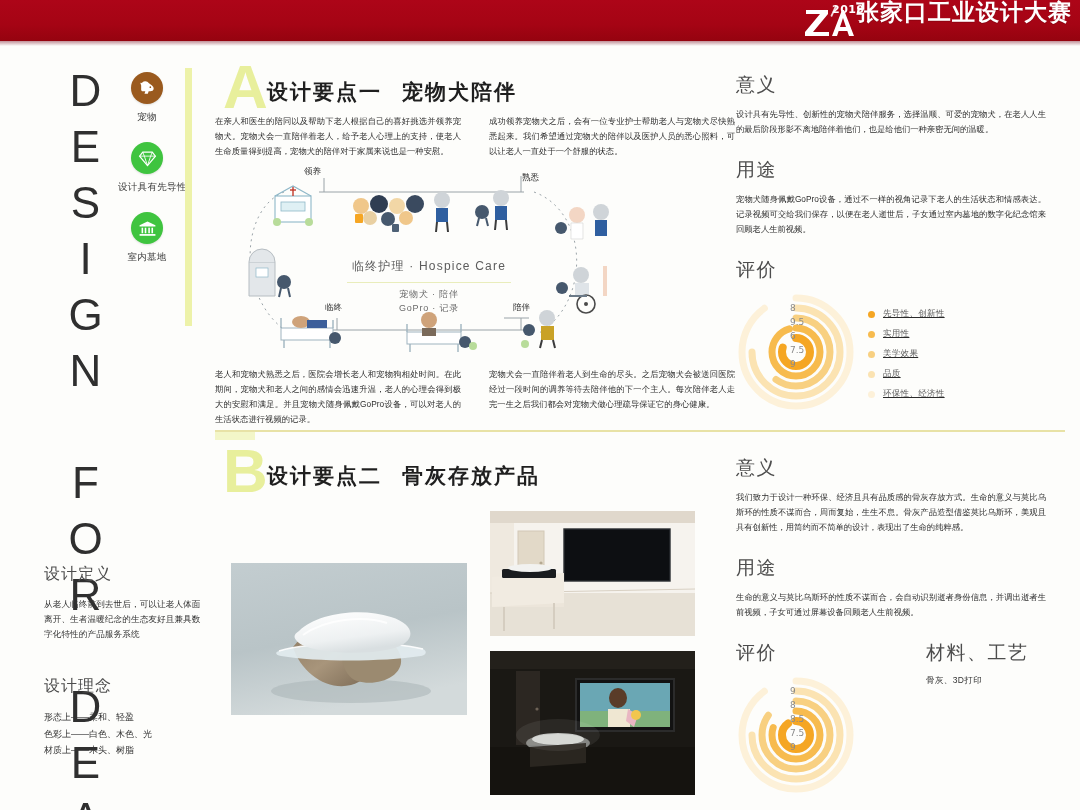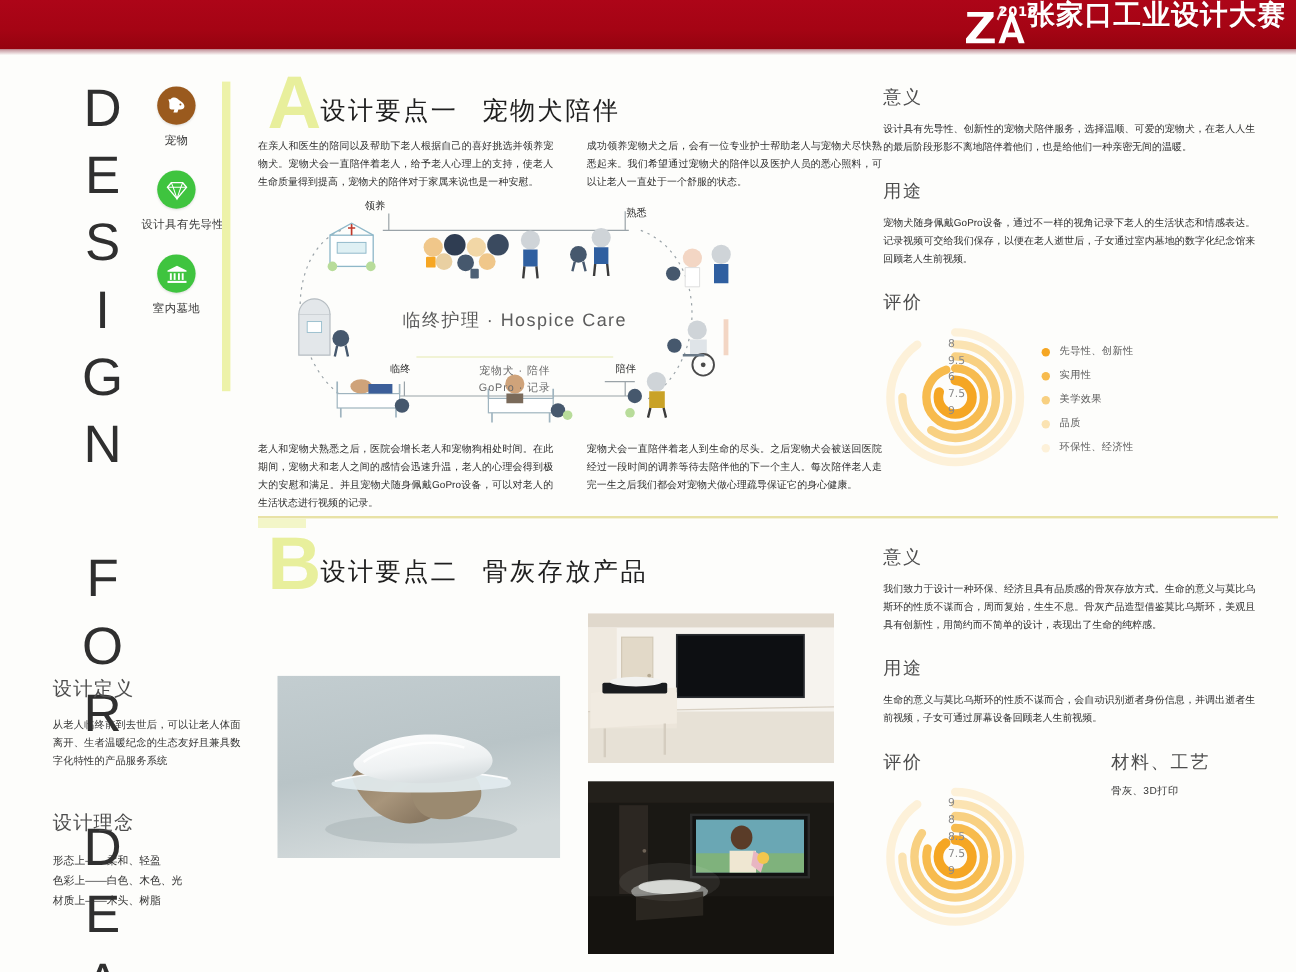--- a/index.html
+++ b/index.html
@@ -85,21 +85,21 @@
   .section-B { position:absolute; left:215px; top:446px; width:520px; }
 
   .sect-head { position:relative; height:52px; }
   .sect-letter {
     position:absolute; left:8px; top:-6px;
     font-size:62px; font-weight:bold; color:#e8ef9c; line-height:1;
     font-family:"Liberation Sans",sans-serif;
   }
   .sect-title {
     position:absolute; left:52px; top:16px;
-    font-size:21px; color:#1f1f1f; letter-spacing:2px; font-weight:400;
+    font-size:21px; color:#1f1f1f; letter-spacing:2px; font-weight:700;
   }
   .sect-title .gap { display:inline-block; width:20px; }
 
   .two-col { display:flex; gap:28px; }
   .two-col .col { flex:1; }
   .para {
     font-size:8.3px; line-height:1.78; color:#2e2e2e; letter-spacing:.05px; text-align:justify;
   }
 
   
@@ -109,59 +109,59 @@
     position:absolute; font-size:8.5px; color:#2b2b2b; padding:0 9px 1px 1px;
   }
   .flow-label::after {
     content:""; position:absolute; left:3px; right:0; bottom:0px; height:6px;
     background:#f0f4ac; z-index:-1;
   }
   .flow-label span { position:relative; z-index:2; }
   .flow-center {
     position:absolute; left:100px; top:88px; width:200px; text-align:center;
   }
-  .fc-title { font-size:15px; color:#5c5c5c; letter-spacing:1.2px; margin-bottom:20px; }
+  .fc-title { font-size:12px; color:#5c5c5c; letter-spacing:1.2px; margin-bottom:7px; }
   .fc-rule { height:1px; background:#e9edbb; margin:0 18px 5px 18px; }
   .fc-sub { font-size:9px; color:#6a6a6a; letter-spacing:.8px; line-height:1.5; }
 
   
   .mid-rule {
     position:absolute; left:215px; top:430px; width:850px; height:2px;
     background:#e8e2a6;
   }
   .mid-rule-tail {
     position:absolute; left:215px; top:432px; width:40px; height:8px; background:#f3f6c8;
   }
 
   
   .right-A { position:absolute; left:736px; top:72px; width:310px; }
   .right-B { position:absolute; left:736px; top:455px; width:310px; }
   .rtitle {
     display:inline-block; position:relative;
-    font-size:15px; color:#4d4d4d; letter-spacing:1.5px; margin-bottom:9px; padding-right:24px;
+    font-size:19px; color:#4d4d4d; letter-spacing:1.5px; margin-bottom:9px; padding-right:24px;
   }
   .rtitle::after {
     content:""; position:absolute; left:5px; right:0; bottom:2px; height:9px;
     background:#eef3b0; z-index:-1;
   }
   .rtitle span { position:relative; z-index:2; }
   .rpara {
     font-size:8.3px; line-height:1.82; color:#2e2e2e; text-align:justify; margin-bottom:20px;
   }
 
   
   .chart-wrap { position:relative; }
   .chart-row { display:flex; align-items:flex-start; }
   .radial { position:relative; }
   .radial svg { display:block; }
   .radial-values {
     position:absolute; left:54px; top:10px;
     font-size:9px; color:#8a8a8a; line-height:1.55; font-family:"DejaVu Sans",sans-serif;
   }
-  .legend { margin-left:12px; padding-top:16px; }
+  .legend { margin-left:12px; padding-top:16px;text-decoration:underline; }
   .legend-item { display:flex; align-items:center; margin-bottom:8px; }
   .legend-dot { width:7px; height:7px; border-radius:50%; margin-right:8px; flex:none; }
   .legend-label { font-size:8.5px; color:#5d5d5d; letter-spacing:.3px; white-space:nowrap; }
 
   .mat-block { position:absolute; left:190px; top:0; width:130px; }
   .mat-text { font-size:8.5px; color:#333; letter-spacing:.4px; }
 
   
   .photo { position:absolute; overflow:hidden; }
   .photo-main { left:231px; top:563px; width:236px; height:152px; }

